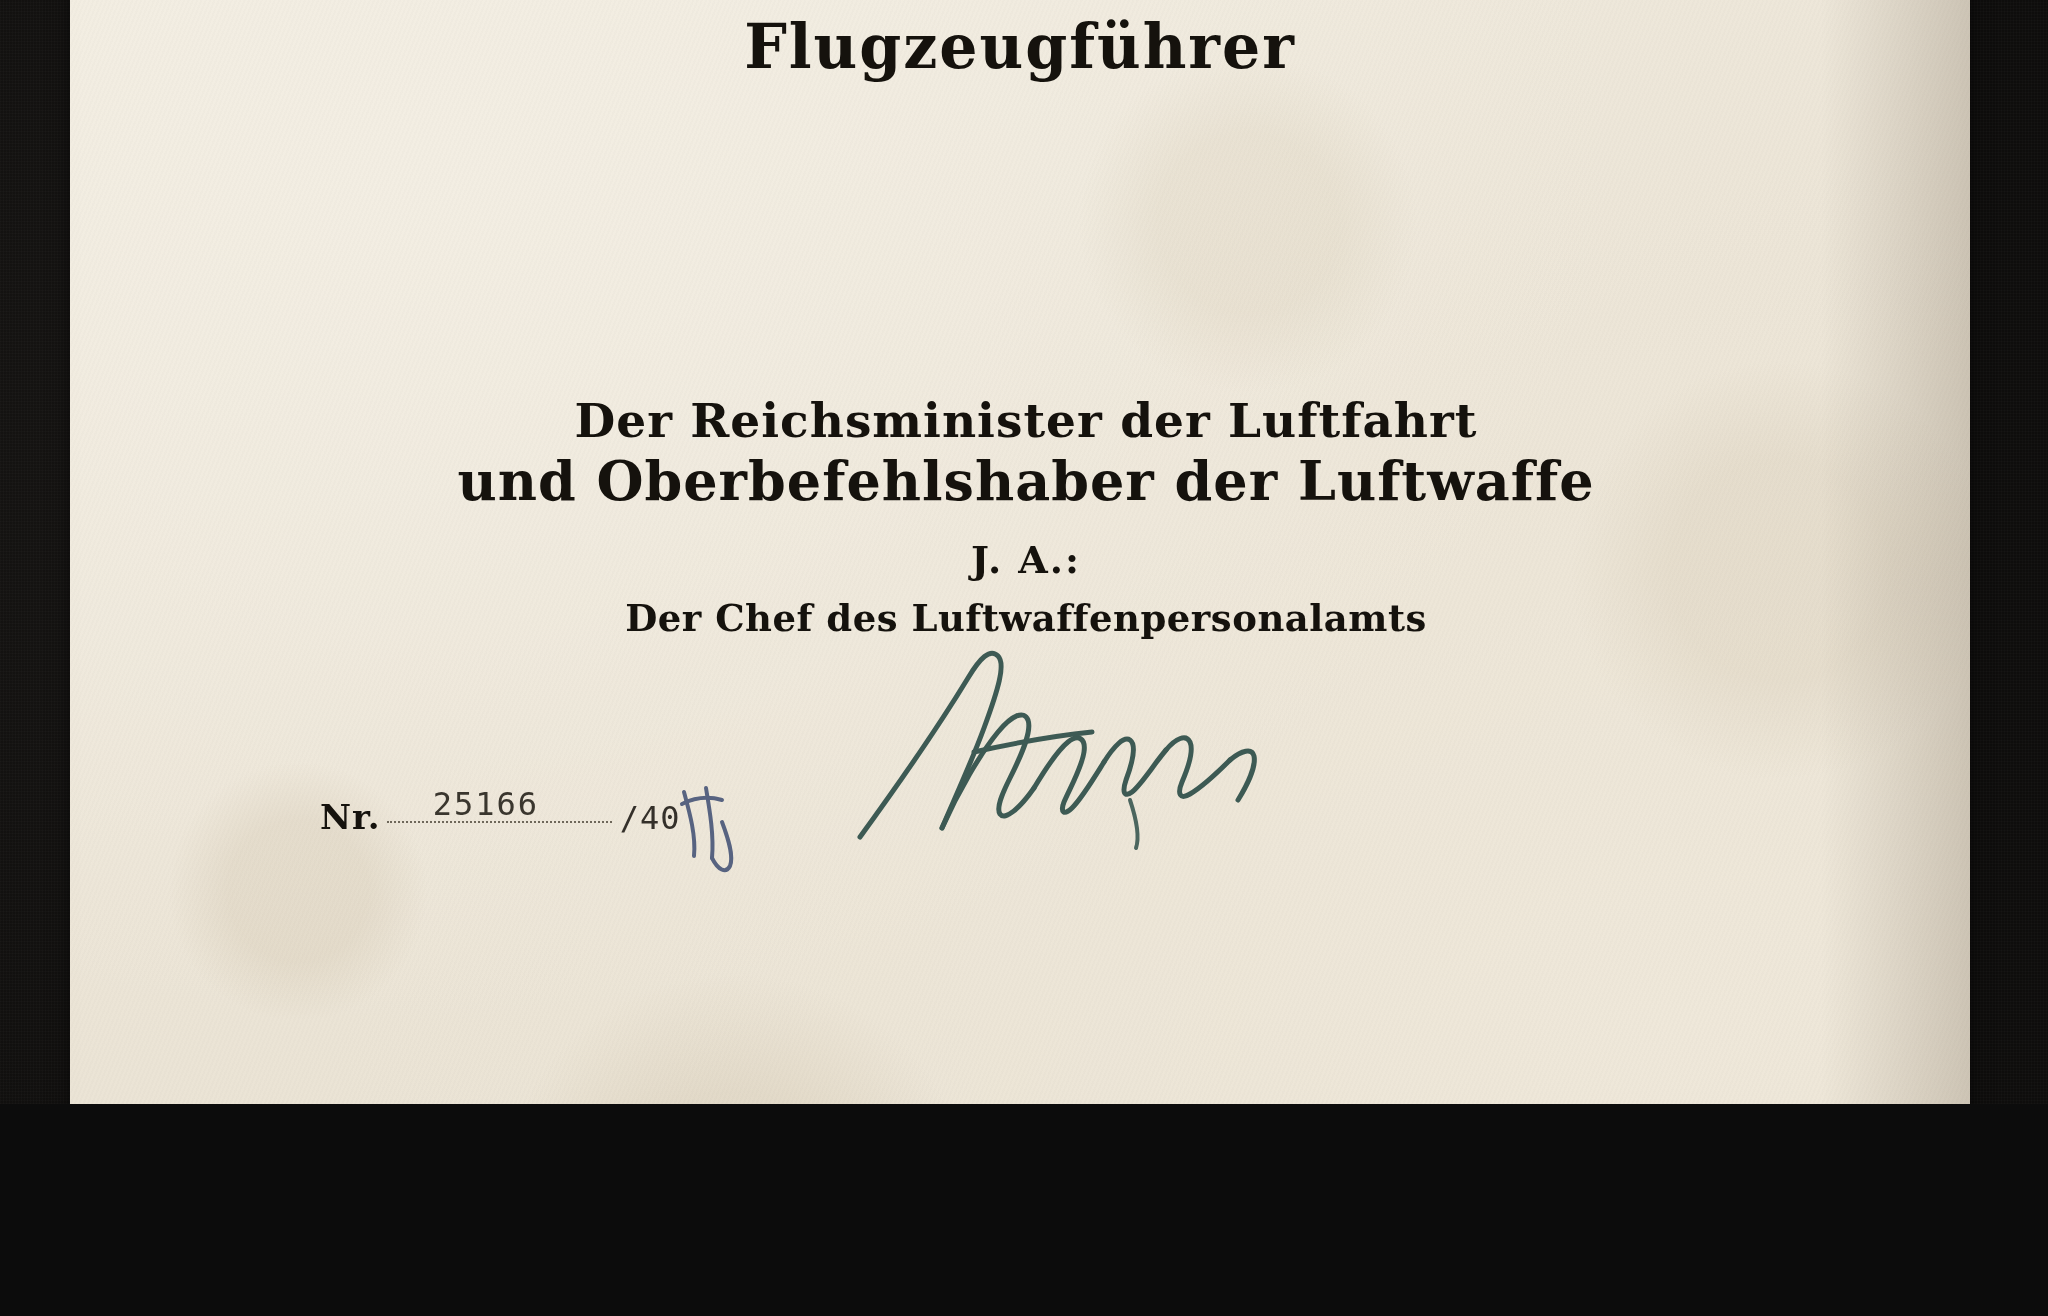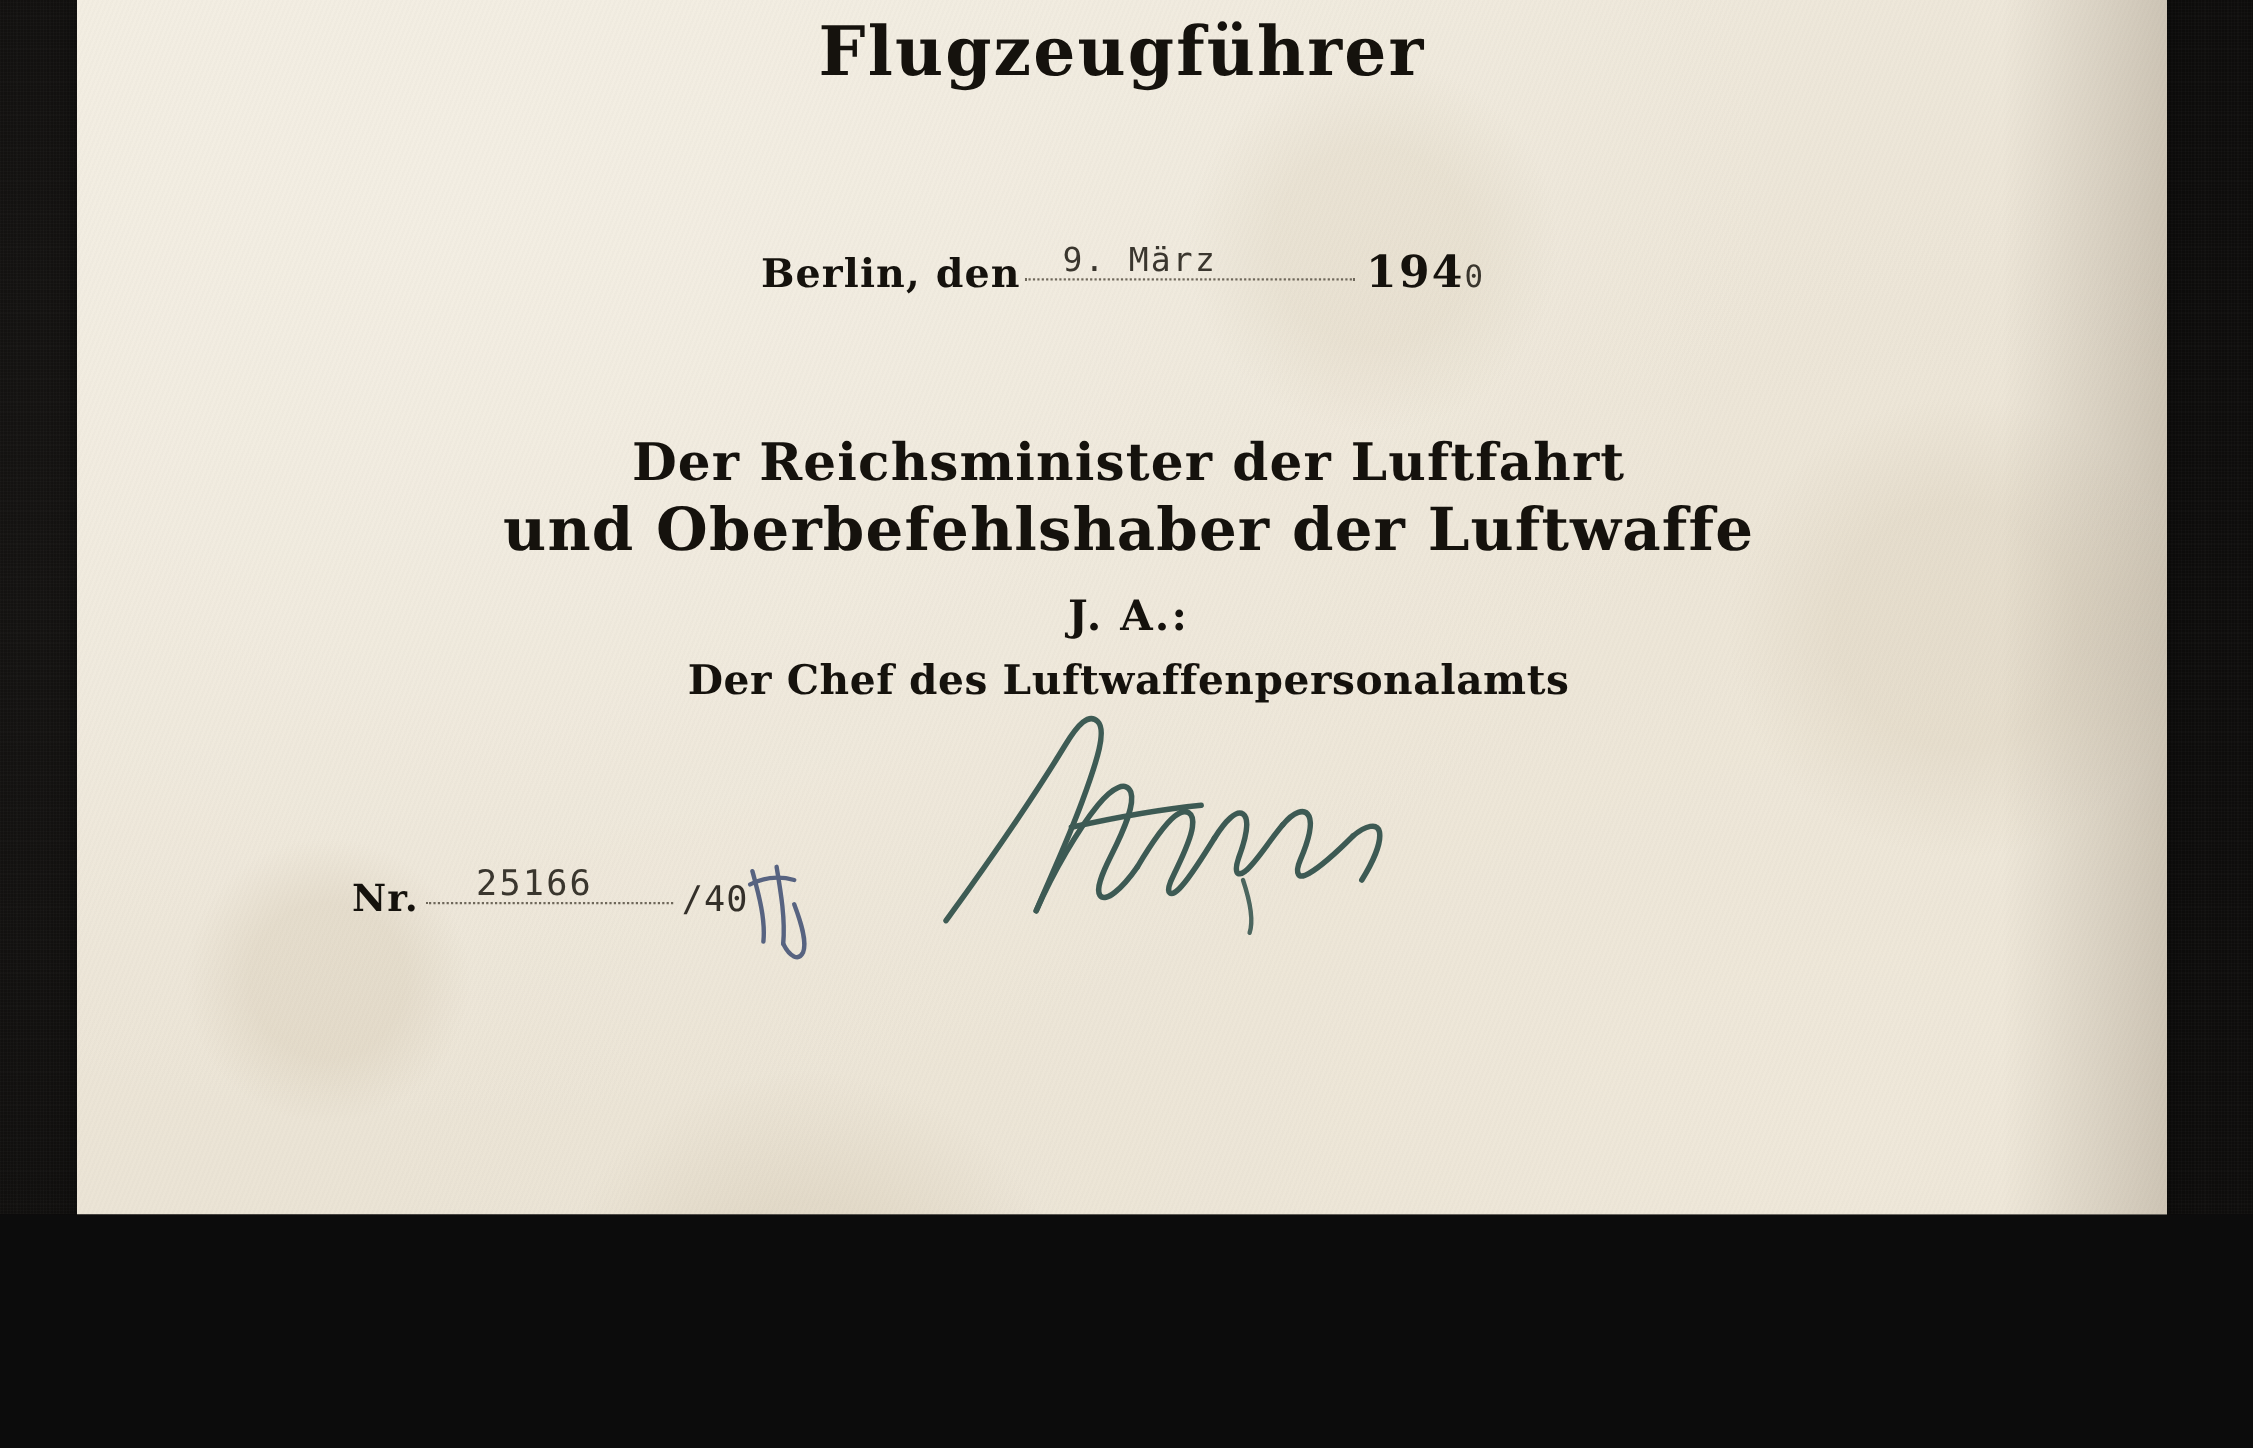--- a/index.html
+++ b/index.html
@@ -255,23 +255,20 @@
 <body>
 
 <div id="root">
   <div class="cloth"></div>
 
   <div class="sheet">
     <div class="grain"></div>
 
     <div id="title" class="fraktur">Flugzeugführer</div>
 
-    <div id="date-line">
-      <span class="fraktur lbl">Berlin, den</span><span class="rule"><span class="typed dateval">9. März</span></span><span class="fraktur year"><span>194</span><span class="tail">0</span></span>
-    </div>
 
     <div id="authority">
       <div class="fraktur l1">Der Reichsminister der Luftfahrt</div>
       <div class="fraktur l2">und Oberbefehlshaber der Luftwaffe</div>
       <div class="fraktur ia">J. A.:</div>
       <div class="fraktur chief">Der Chef des Luftwaffenpersonalamts</div>
     </div>
 
 
     <div id="signature">

